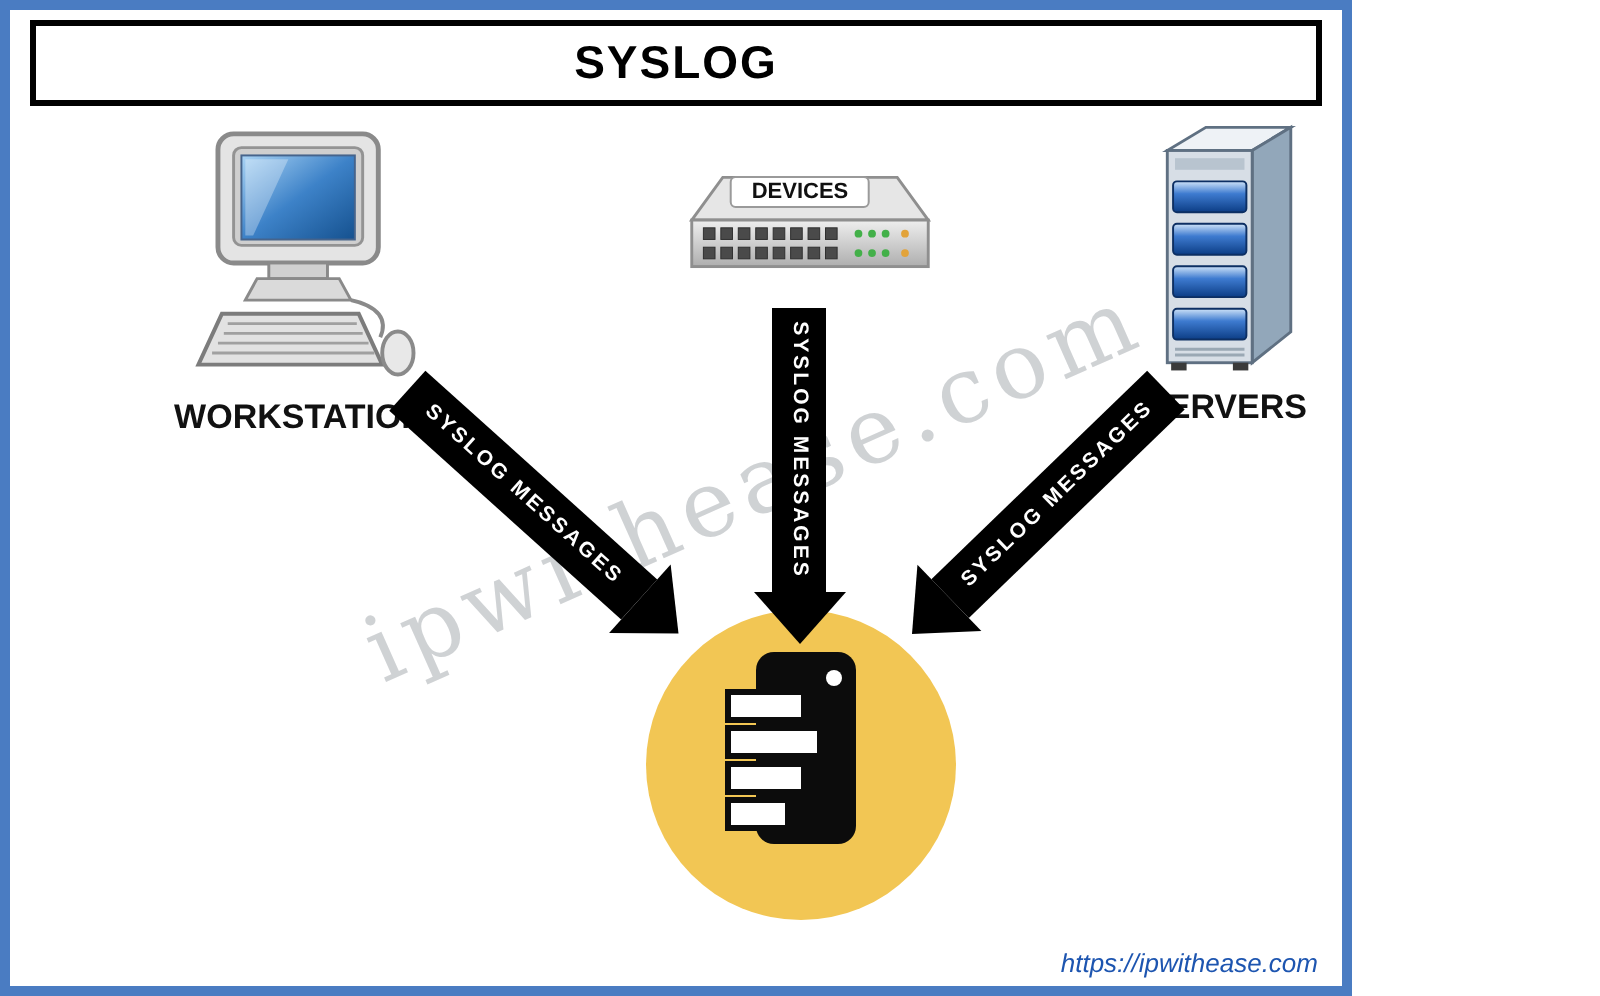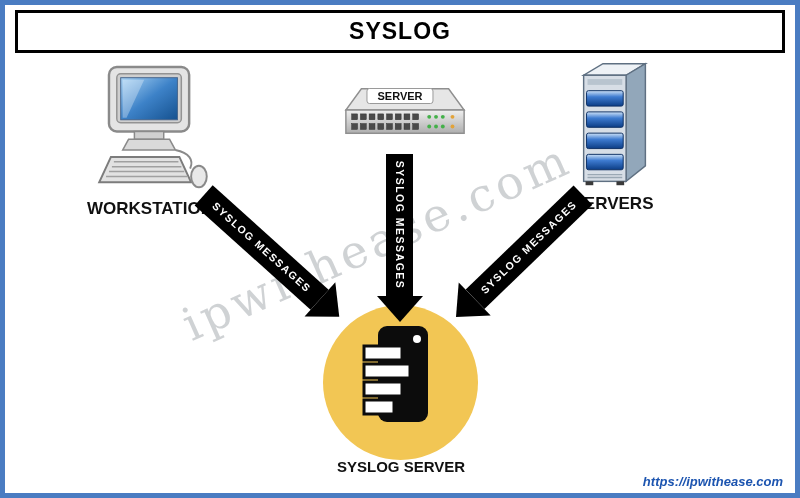--- a/index.html
+++ b/index.html
@@ -1,17 +1,17 @@
 <!DOCTYPE html>
 <html style="--frame: #4a7cc2; --title-border: #000000; --arrow: #000000; --circle: #f2c654; --link: #1d55b0; --watermark: #8f959b;"><head>
 <meta charset="utf-8">
 <style>
   html,body{margin:0;padding:0;background:#ffffff;}
   #canvas{
-    position:relative;width:800px;height:498px;box-sizing:border-box;
+    position:relative;width:676px;height:498px;box-sizing:border-box;
     background:#ffffff;border:5px solid var(--frame,#4a7cc2);
     font-family:"Liberation Sans",sans-serif;overflow:hidden;
   }
   .title-bar{
     position:absolute;left:10px;right:10px;top:5px;height:37px;
     border:3px solid var(--title-border,#000);background:#fff;
     display:flex;align-items:center;justify-content:center;z-index:4;
   }
   .title-bar span{font-size:23px;font-weight:bold;letter-spacing:1px;color:#000;}
   .icon{position:absolute;z-index:2;}
@@ -41,21 +41,21 @@
     position:absolute;left:318px;top:300px;width:155px;height:155px;
     border-radius:50%;background:var(--circle,#f2c654);z-index:2;
   }
   .syslog-icon{position:absolute;left:357px;top:319px;width:72px;height:104px;z-index:3;}
   .watermark{
     position:absolute;left:180px;top:295px;transform:rotate(-24deg);transform-origin:left center;
     font-family:"DejaVu Serif",serif;font-size:46px;letter-spacing:4px;
     color:var(--watermark,#8f959b);opacity:0.42;z-index:1;white-space:nowrap;
   }
   .footer-link{
-    position:absolute;right:12px;bottom:4px;font-size:13px;font-weight:bold;
+    position:absolute;right:12px;bottom:4px;font-size:13px;font-weight:normal;
     font-style:italic;color:var(--link,#1d55b0);z-index:4;text-decoration:none;text-align:center;
   }
 </style>
 </head>
 <body>
 
 <div id="canvas">
 
   <div class="title-bar">
     <span>SYSLOG</span>
@@ -115,21 +115,21 @@
         <circle cx="104" cy="37" r="2"></circle>
       <circle cx="90" cy="47" r="2"></circle>
         <circle cx="97" cy="47" r="2"></circle>
         <circle cx="104" cy="47" r="2"></circle>
     </g>
     <g fill="#e2a33a">
         <circle cx="114" cy="37" r="2"></circle>
         <circle cx="114" cy="47" r="2"></circle>
       </g>
   </svg>
-  <div class="devices-label">SERVER</div>
+  <div class="devices-label">DEVICES</div>
 
   <svg class="icon" style="left:569px;top:52px;width:82px;height:132px" viewBox="0 0 85 135">
     <defs>
       <linearGradient id="g-bay" x1="0" y1="0" x2="0" y2="1">
         <stop offset="0" stop-color="#cfe3f8"></stop>
         <stop offset="0.4" stop-color="#3e7bd0"></stop>
         <stop offset="1" stop-color="#0c3d85"></stop>
       </linearGradient>
     </defs>
     <polygon points="10,18 54,18 74,6 30,6" fill="#eef2f6" stroke="#5f7082" stroke-width="1.5"></polygon>
@@ -173,17 +173,16 @@
   <svg class="syslog-icon" viewBox="0 0 72 104">
     <rect x="16" y="2" width="50" height="96" rx="9" fill="#0c0c0c"></rect>
     <circle cx="55" cy="15" r="4" fill="#ffffff"></circle>
     <g fill="#ffffff" stroke="#0c0c0c" stroke-width="3">
       <rect x="2" y="22" width="38" height="14"></rect>
       <rect x="2" y="40" width="46" height="14"></rect>
       <rect x="2" y="58" width="38" height="14"></rect>
       <rect x="2" y="76" width="30" height="14"></rect>
     </g>
   </svg>
-  <div class="node-label" style="left:396px;top:453px;font-size:15px">SYSLOG SERVER</div>
 
   <a class="footer-link" href="#">https://ipwithease.com</a>
 
 </div>
 
 </body></html>

